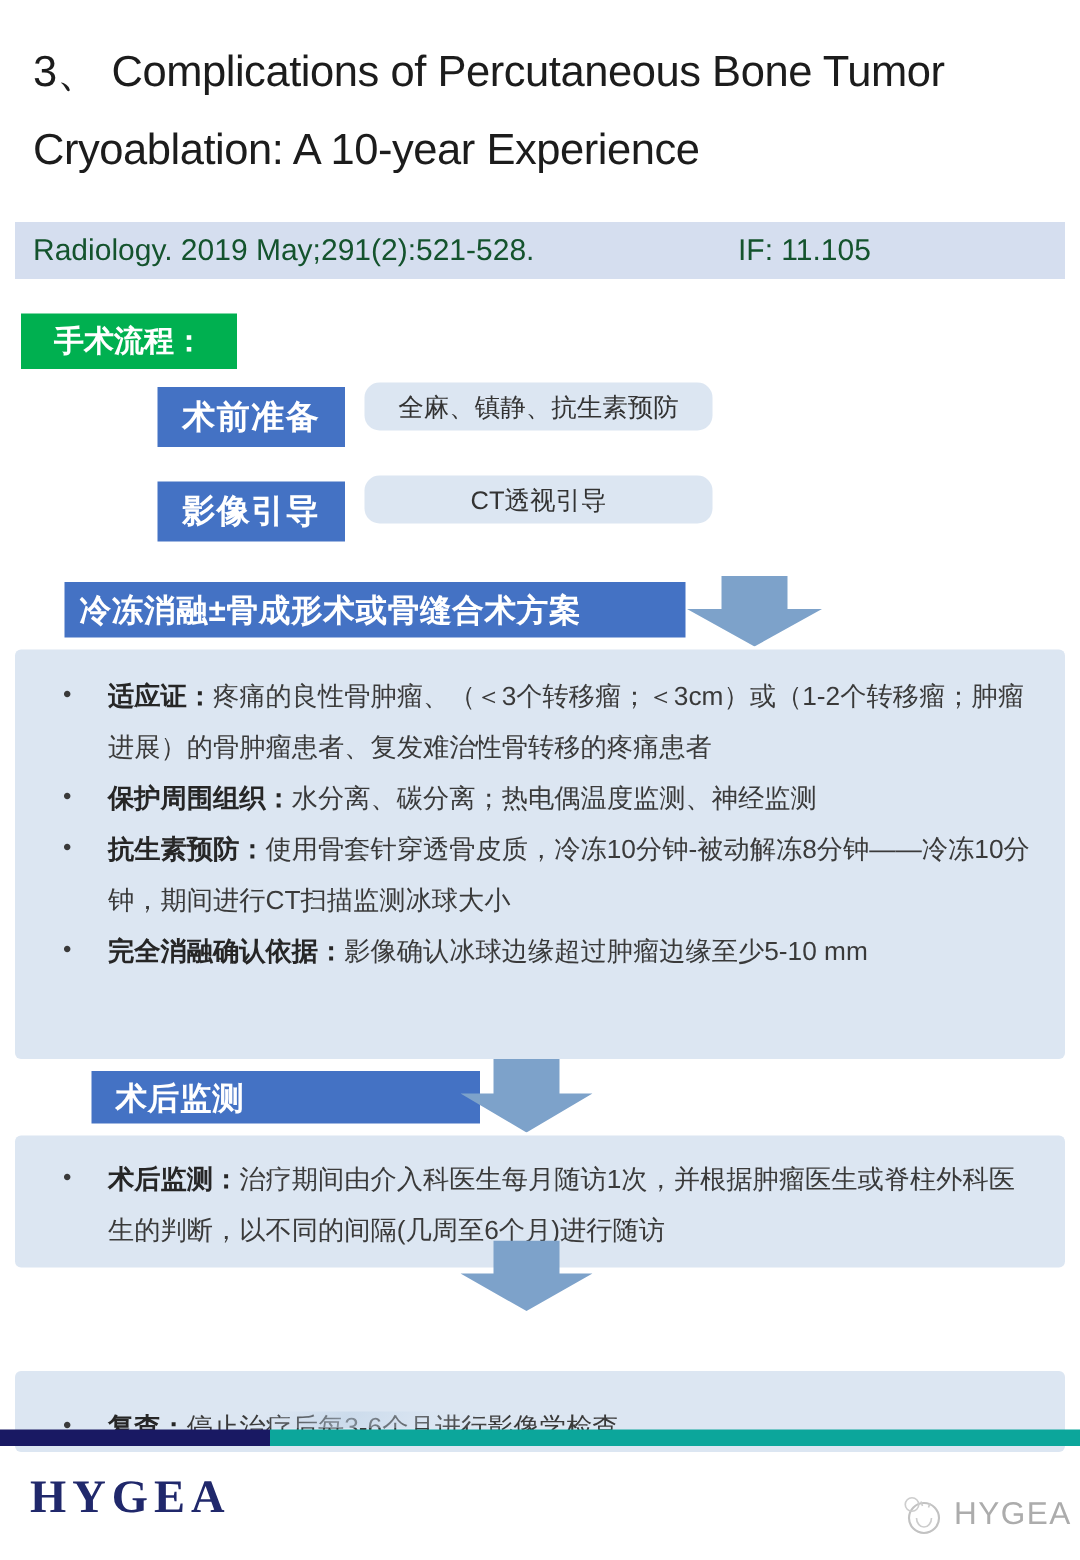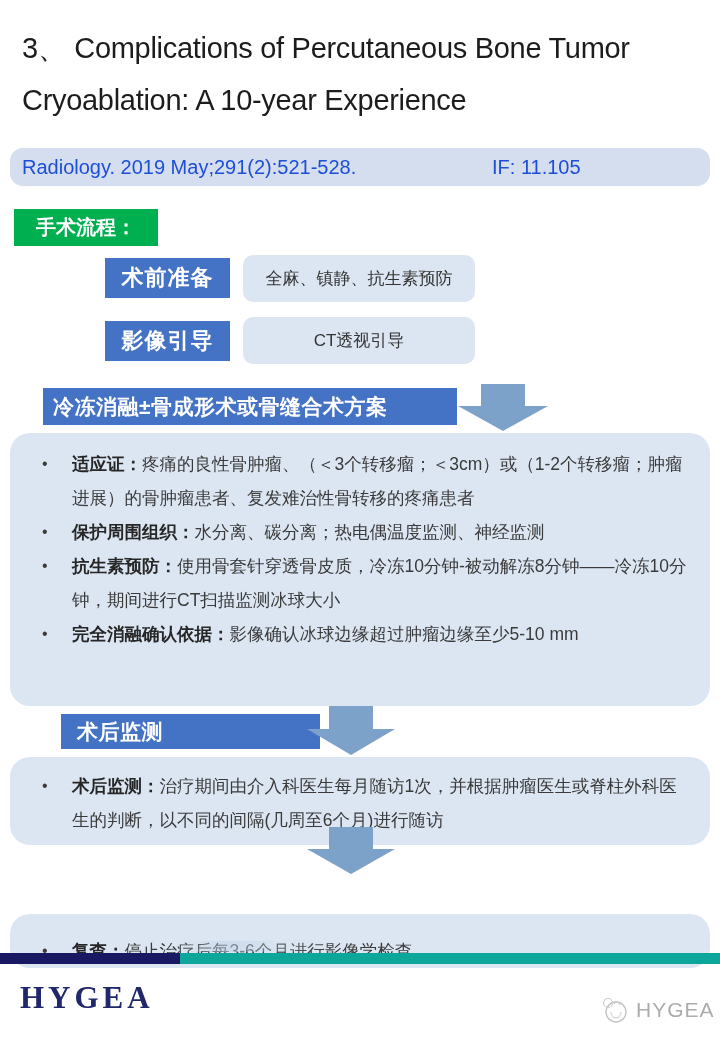--- a/index.html
+++ b/index.html
@@ -17,21 +17,21 @@
   .title {
     position:absolute; left:22px; top:22px; width:676px;
     font-size:29px; line-height:52px; font-weight:400;
     letter-spacing:-0.3px; color:#1c1c1c;
   }
 
   
   .citation-bar {
     position:absolute; left:10px; top:148px; width:700px; height:38px;
     background:#D5DEEF; display:flex; align-items:center;
-    font-size:20px; color:#1d4ed8;border-radius:13px;
+    font-size:20px; color:#14532d;
   }
   .citation-ref { margin-left:12px; }
   .citation-if  { position:absolute; left:482px; }
 
   
   .green-badge {
     position:absolute; left:14px; top:209px; width:144px; height:37px;
     background:#00B050; color:#fff; font-weight:bold; font-size:20px;
     display:flex; align-items:center; justify-content:center;
   }
@@ -39,21 +39,21 @@
   
   .blue-badge {
     position:absolute; width:125px; height:40px;
     background:#4472C4; color:#fff; font-weight:bold; font-size:22px;
     display:flex; align-items:center; justify-content:center;
     letter-spacing:1px;
   }
   .badge-1 { left:105px; top:258px; }
   .badge-2 { left:105px; top:321px; }
   .step-detail {
-    position:absolute; left:243px; width:232px; height:47px;
+    position:absolute; left:243px; width:232px; height:32px;
     background:#DCE6F2; border-radius:10px;
     display:flex; align-items:center; justify-content:center;
     font-size:17px; color:#333;
   }
   .detail-1 { top:255px; }
   .detail-2 { top:317px; }
 
   
   .section-bar {
     position:absolute; background:#4472C4; color:#fff; font-weight:bold;
@@ -63,21 +63,21 @@
   .plan-bar    { left:18px; top:388px; width:414px; height:37px; }
   .monitor-bar { left:36px; top:714px; width:259px; height:35px; padding-left:16px; }
 
   
   .down-arrow { position:absolute; }
   .down-arrow svg { display:block; }
 
   
   .content-box {
     position:absolute; left:10px; width:700px;
-    background:#DCE6F2; border-radius:20px;
+    background:#DCE6F2; border-radius:4px;
     font-size:17.5px; color:#3a3a3a;
   }
   .box-plan    { top:433px; height:273px; padding:14px 20px 0 22px; }
   .box-monitor { top:757px; height:88px;  padding:12px 20px 0 22px; }
   .box-review  { top:914px; height:54px;  padding:20px 24px 0 22px; }
   .bullet { position:relative; padding-left:40px; line-height:34px; }
   .bullet::before {
     content:"\2022"; position:absolute; left:10px; top:0;
     font-size:16px; color:#3a3a3a;
   }

